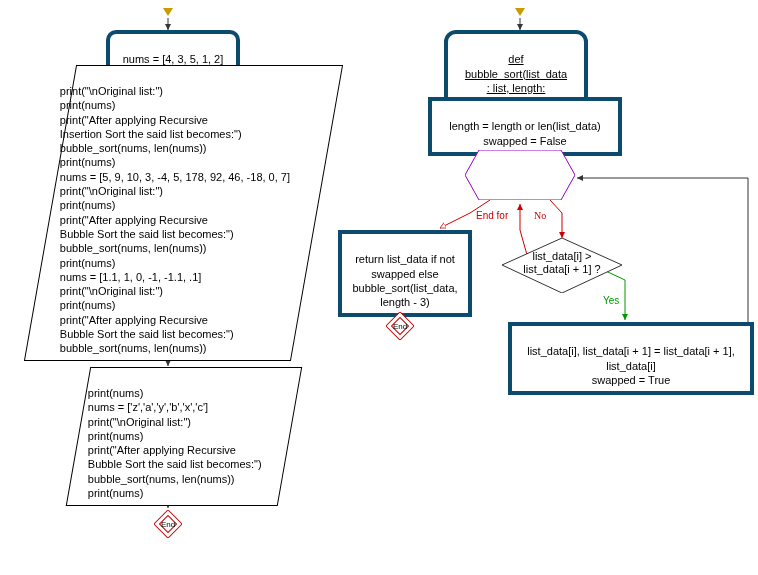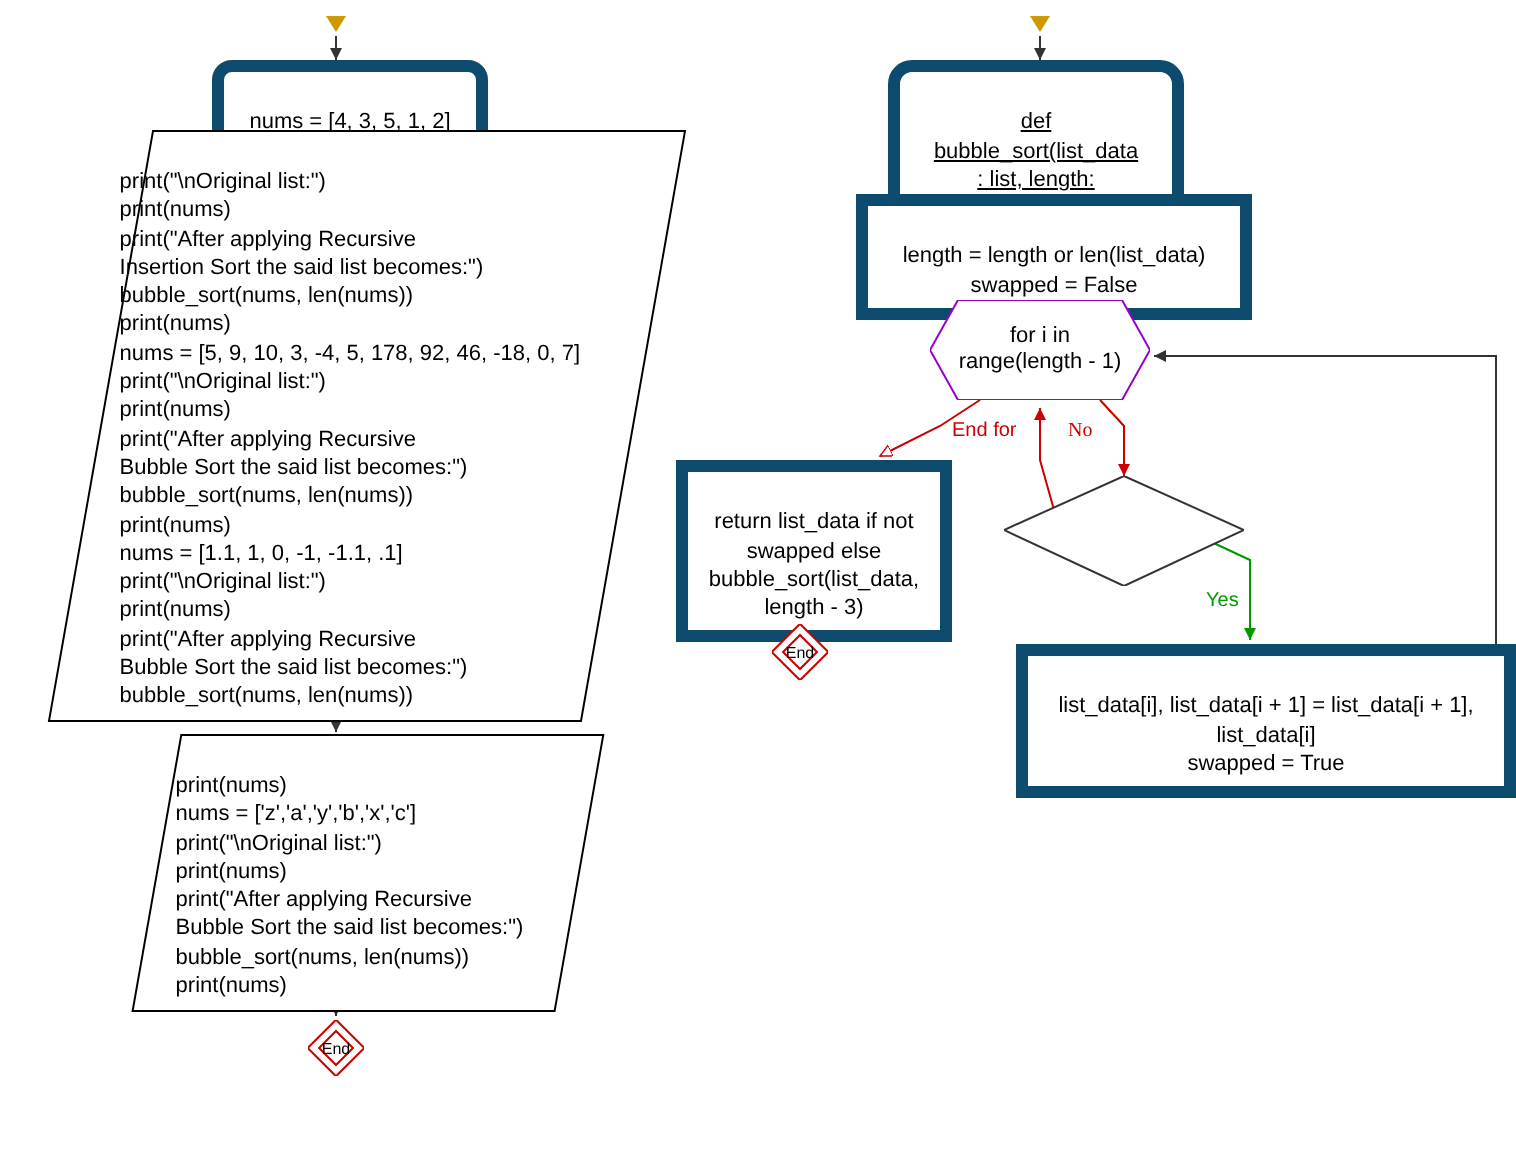--- a/index.html
+++ b/index.html
@@ -14,21 +14,21 @@
     .start-dot {
       width: 0;
       height: 0;
       border-left: 5px solid transparent;
       border-right: 5px solid transparent;
       border-top: 8px solid #cc9900;
       position: absolute;
     }
     .rect-box {
       position: absolute;
-      border: 6px solid #0c4a6e;
+      border: 4px solid #0c4a6e;
       background: white;
       padding: 4px 8px;
       text-align: center;
       white-space: pre-line;
       line-height: 1.3;
     }
     .io-box {
       position: absolute;
       border: 1px solid black;
       background: white;
@@ -181,28 +181,28 @@
 
 <div class="rect-box" style="left:428px; top:97px; width:170px;text-align:center;">
   <span>length = length or len(list_data)
 swapped = False</span>
 </div>
 
 <div class="hex-box" style="left:465px; top:150px;">
   <svg width="110" height="50" viewBox="0 0 110 50" style="position:absolute; left:0; top:0;">
     <polygon points="14,0 96,0 110,25 96,50 14,50 0,25" fill="white" stroke="#9900cc"></polygon>
   </svg>
-  <span style="position:relative; z-index:1;">for i in
-range(length - 1)</span>
 </div>
 
 <div class="diamond-box" style="left:502px; top:238px;">
   <svg width="120" height="55" viewBox="0 0 120 55" style="position:absolute; left:0; top:0;">
     <polygon points="60,0 120,27 60,55 0,27" fill="white" stroke="#333"></polygon>
   </svg>
+  <span style="position:relative; z-index:1;">list_data[i] &gt;
+list_data[i + 1] ?</span>
 </div>
 
 <div class="rect-box" style="left:508px; top:322px; width:222px;">
   <span>list_data[i], list_data[i + 1] = list_data[i + 1], list_data[i]
 swapped = True</span>
 </div>
 
 <div class="rect-box" style="left:338px; top:230px; width:110px;">
   <span>return list_data if not
 swapped else

